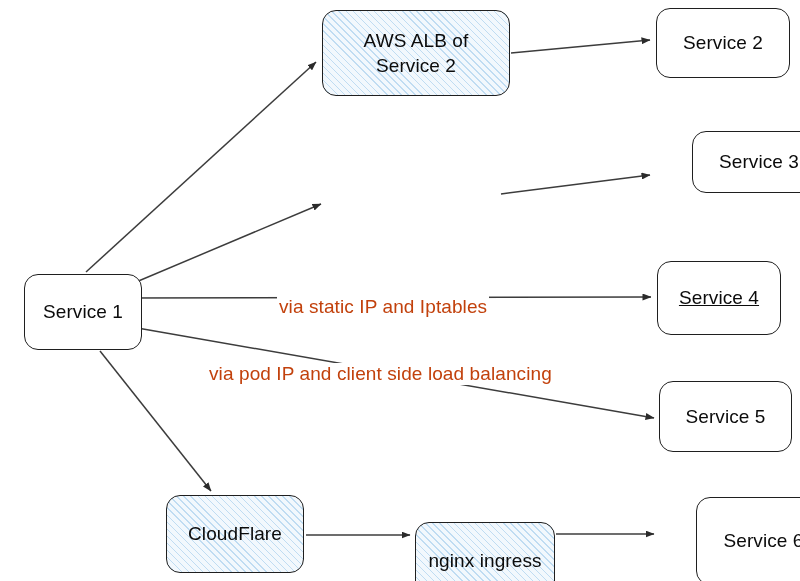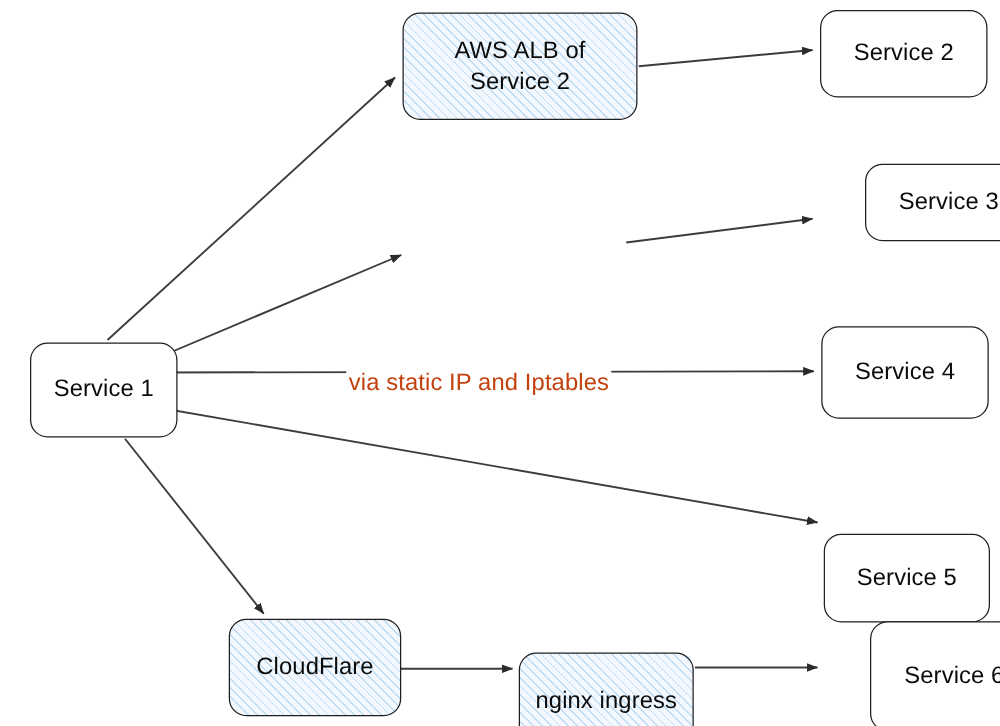--- a/index.html
+++ b/index.html
@@ -100,44 +100,45 @@
   </div>
 
   <div class="node hatched" style="left: 322px; top: 10px; width: 188px; height: 86px;">
     <span class="label">
       <span>AWS ALB of</span><br>
       <span>Service 2</span>
     </span>
   </div>
 
 
-  <div class="node hatched" style="left: 183px; top: 495px; width: 138px; height: 78px;">
+  <div class="node hatched" style="left: 166px; top: 495px; width: 138px; height: 78px;">
     <span class="label">CloudFlare</span>
   </div>
 
   <div class="node hatched" style="left: 415px; top: 495px; width: 140px; height: 78px; margin-top: 27px;">
     <span class="label">nginx ingress</span>
   </div>
 
   <div class="node plain" style="left: 656px; top: 8px; width: 134px; height: 70px;">
     <span class="label">Service 2</span>
   </div>
 
   <div class="node plain" style="left: 656px; top: 131px; width: 134px; height: 62px; margin-left: 36px;">
     <span class="label">Service 3</span>
   </div>
 
-  <div class="node plain" style="left: 657px; top: 261px; width: 134px; height: 74px;">
+  <div class="node plain" style="left: 657px; top: 261px; width: 124px; height: 74px; text-decoration: underline;">
     <span class="label">Service 4</span>
   </div>
 
-  <div class="node plain" style="left: 659px; top: 381px; width: 133px; height: 71px; margin-top: 46px;">
+  <div class="node plain" style="left: 659px; top: 381px; width: 133px; height: 71px;">
     <span class="label">Service 5</span>
   </div>
 
   <div class="node plain" style="left: 696px; top: 497px; width: 135px; height: 88px;">
     <span class="label">Service 6</span>
   </div>
 
   <div class="edge-label" style="left: 277px; top: 296px;">via static IP and Iptables</div>
 
+  <div class="edge-label" style="left: 207px; top: 363px;">via pod IP and client side load balancing</div>
 
 </div>
 
 </body></html>

